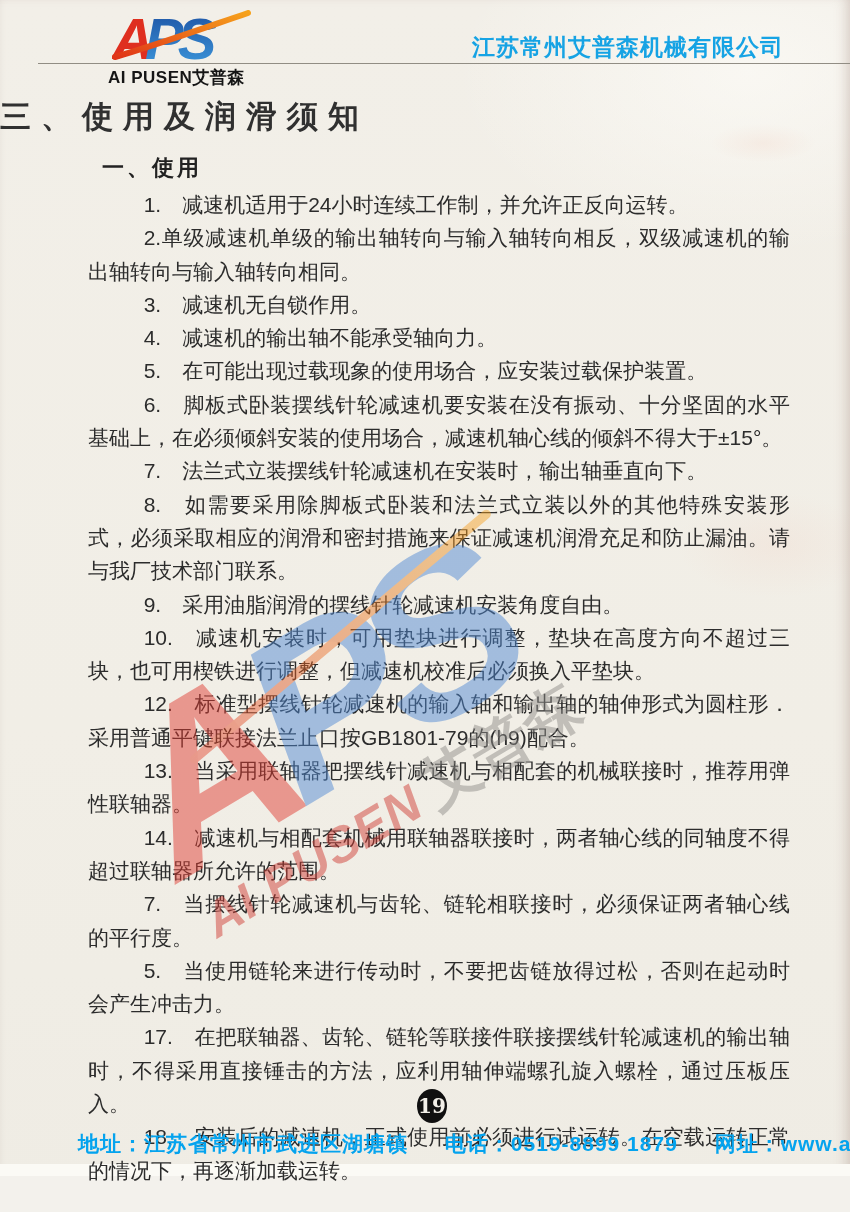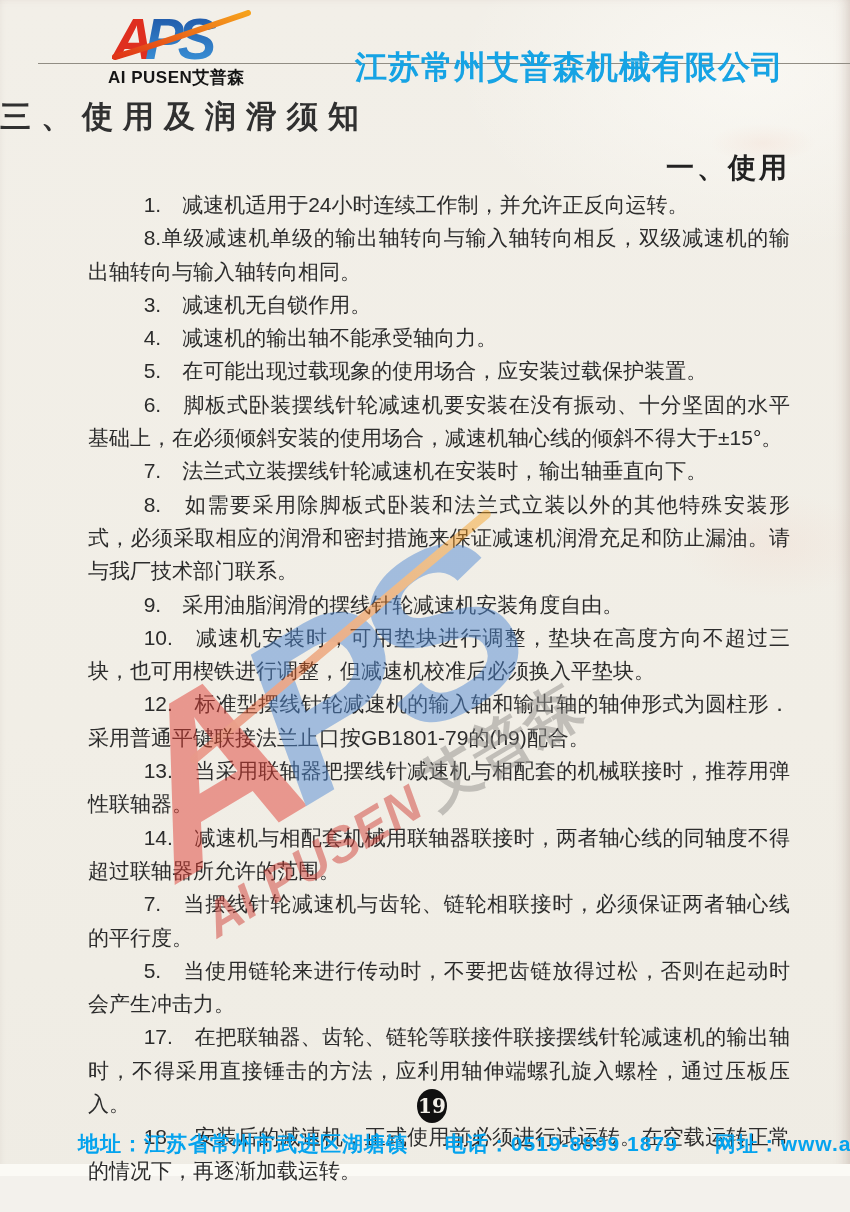--- a/index.html
+++ b/index.html
@@ -20,36 +20,36 @@
   }
   
   .header-rule{position:absolute;top:63px;left:38px;right:0;height:1px;background:#918d84;}
   .logo{position:absolute;top:10px;left:112px;width:150px;}
   .logo svg{display:block;}
   .logo-subtext{
     margin-top:-2px;margin-left:-4px;
     font-size:17px;font-weight:bold;color:#151515;letter-spacing:0.5px;white-space:nowrap;
   }
   .company-name{
-    position:absolute;top:46px;right:66px;
-    font-size:32px;font-weight:bold;letter-spacing:1px;
+    position:absolute;top:32px;right:66px;
+    font-size:23px;font-weight:bold;letter-spacing:1px;
     color:#16a3e4;white-space:nowrap;
   }
   
   .page-title{
     position:absolute;top:96px;left:0;right:0;margin:0;
     text-align:left;
     font-size:31px;font-weight:600;letter-spacing:10px;
     color:#303030;
   }
   
   .content{position:absolute;top:150px;left:88px;width:702px;z-index:2;}
   .section-heading{
     margin:0 0 2px 14px;
-    font-size:28px;font-weight:bold;letter-spacing:3px;line-height:36px;color:#222;text-align:right;
+    font-size:22px;font-weight:bold;letter-spacing:3px;line-height:36px;color:#222;
   }
   .item{
     margin:0;
     text-indent:2.65em;
     font-size:21px;line-height:33.3px;
     color:#2c2c2c;text-align:justify;
   }
   
   .watermark{
     position:absolute;left:118px;top:575px;width:470px;
@@ -118,21 +118,21 @@
     <div class="logo-subtext">AI PUSEN艾普森</div>
   </div>
 
   <div class="company-name">江苏常州艾普森机械有限公司</div>
 
   <h1 class="page-title">三、使用及润滑须知</h1>
 
   <div class="content">
     <h2 class="section-heading">一、使用</h2>
     <p class="item">1.　减速机适用于24小时连续工作制，并允许正反向运转。</p>
-    <p class="item">8.单级减速机单级的输出轴转向与输入轴转向相反，双级减速机的输出轴转向与输入轴转向相同。</p>
+    <p class="item">2.单级减速机单级的输出轴转向与输入轴转向相反，双级减速机的输出轴转向与输入轴转向相同。</p>
     <p class="item">3.　减速机无自锁作用。</p>
     <p class="item">4.　减速机的输出轴不能承受轴向力。</p>
     <p class="item">5.　在可能出现过载现象的使用场合，应安装过载保护装置。</p>
     <p class="item">6.　脚板式卧装摆线针轮减速机要安装在没有振动、十分坚固的水平基础上，在必须倾斜安装的使用场合，减速机轴心线的倾斜不得大于±15°。</p>
     <p class="item">7.　法兰式立装摆线针轮减速机在安装时，输出轴垂直向下。</p>
     <p class="item">8.　如需要采用除脚板式卧装和法兰式立装以外的其他特殊安装形式，必须采取相应的润滑和密封措施来保证减速机润滑充足和防止漏油。请与我厂技术部门联系。</p>
     <p class="item">9.　采用油脂润滑的摆线针轮减速机安装角度自由。</p>
     <p class="item">10.　减速机安装时，可用垫块进行调整，垫块在高度方向不超过三块，也可用楔铁进行调整，但减速机校准后必须换入平垫块。</p>
     <p class="item">12.　标准型摆线针轮减速机的输入轴和输出轴的轴伸形式为圆柱形．采用普通平键联接法兰止口按GB1801-79的(h9)配合。</p>
     <p class="item">13.　当采用联轴器把摆线针减速机与相配套的机械联接时，推荐用弹性联轴器。</p>

